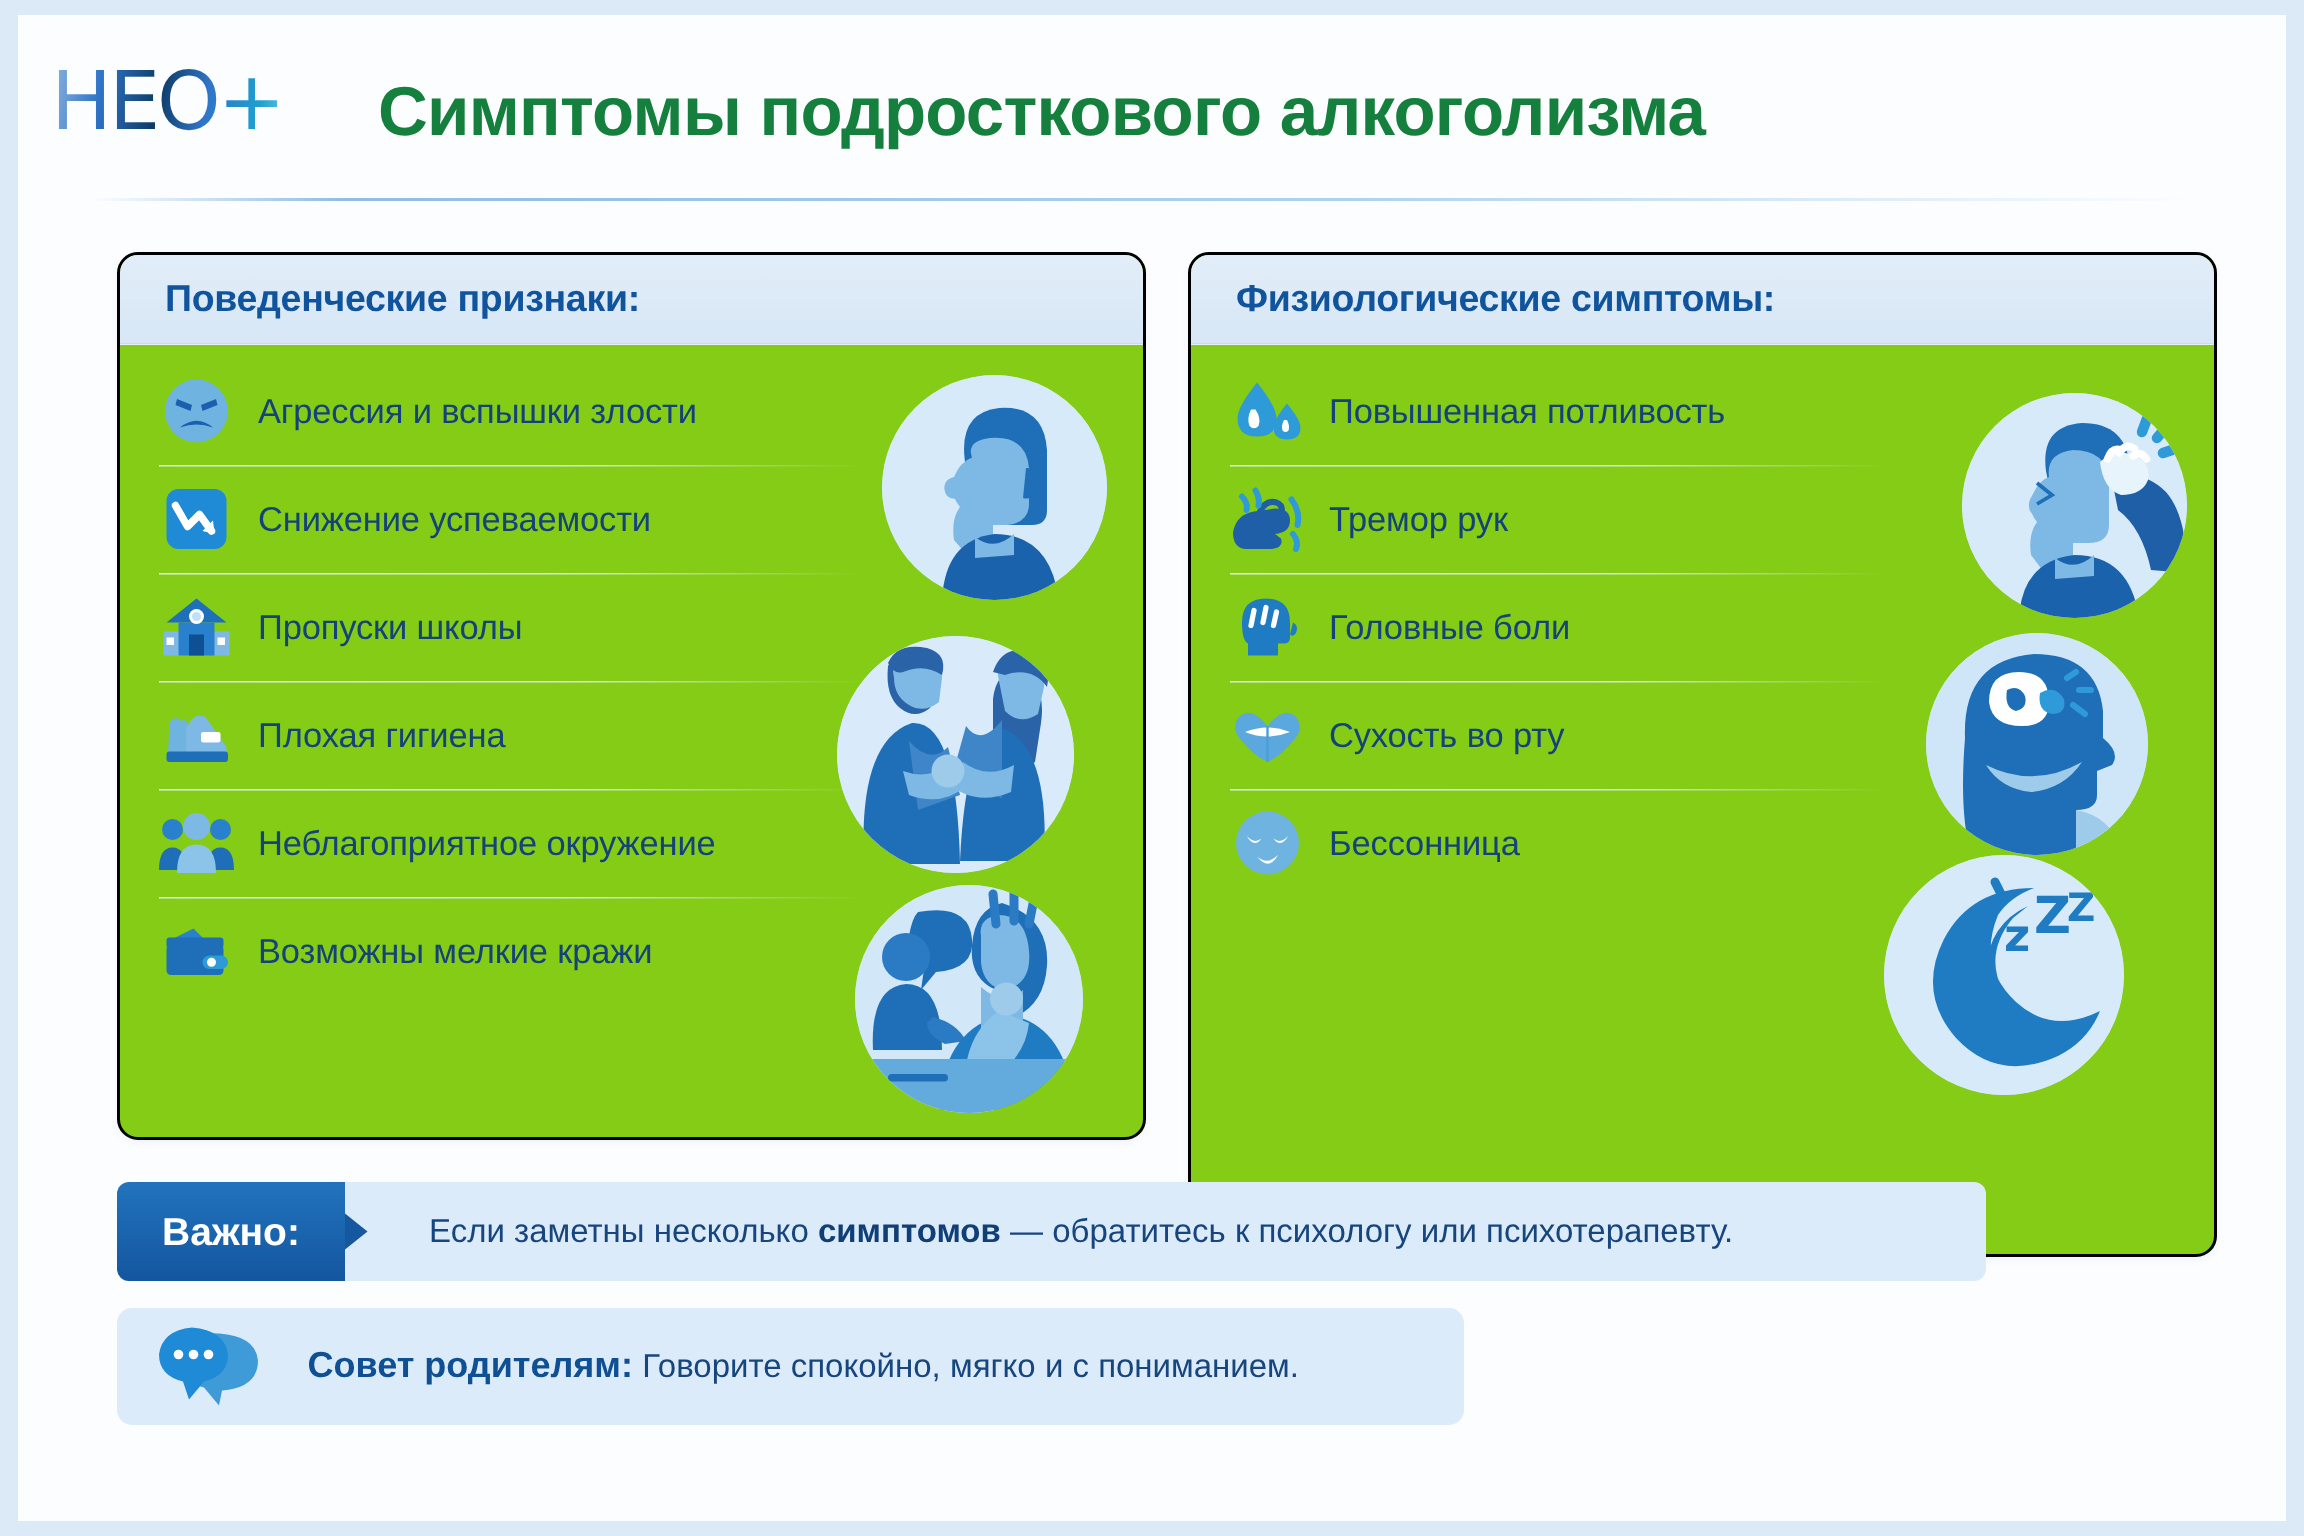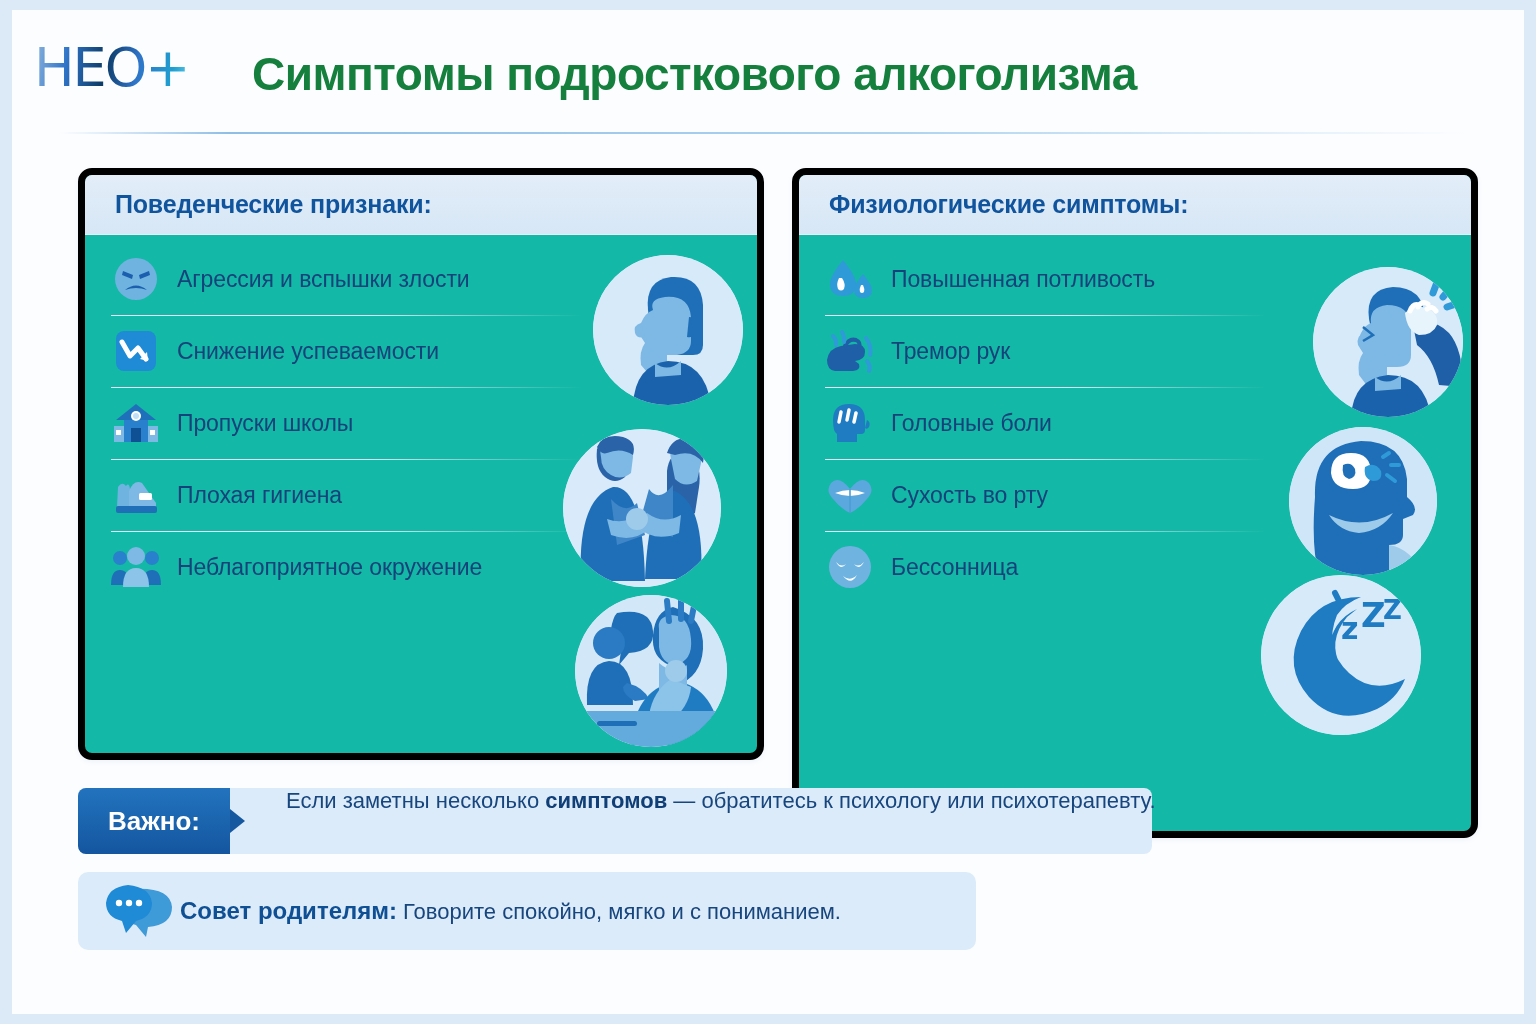--- a/index.html
+++ b/index.html
@@ -38,22 +38,22 @@
     text-shadow: 0 1px 0 rgba(255,255,255,.6);
   }
   #header-rule {
     position: absolute; left: 48px; top: 122px; width: 1404px; height: 2px;
     background: linear-gradient(90deg, rgba(150,190,230,0) 0%, #8fbde6 12%, #aed3ef 60%, rgba(160,200,235,0) 100%);
   }
 
   
   .panel {
     position: absolute;
-    background: #14b8a6;
-    border: 7px solid #000000;
+    background: #84cc16;
+    border: 2px solid #000000;
     border-radius: 14px;
     box-shadow: 0 2px 5px rgba(80,130,180,.08);
     overflow: hidden;
   }
   #panel-left  { left: 66px;  top: 158px; width: 686px; height: 592px; }
   #panel-right { left: 780px; top: 158px; width: 686px; height: 670px; }
 
   .panel-header {
     height: 60px;
     background: linear-gradient(180deg,#e2edf8 0%,#d7e7f6 100%);
@@ -97,22 +97,22 @@
 
   #ill-l1 { left: 508px; top: 80px;  width: 150px; height: 150px; }
   #ill-l2 { left: 478px; top: 254px; width: 158px; height: 158px; }
   #ill-l3 { left: 490px; top: 420px; width: 152px; height: 152px; }
   #ill-r1 { left: 514px; top: 92px;  width: 150px; height: 150px; }
   #ill-r2 { left: 490px; top: 252px; width: 148px; height: 148px; }
   #ill-r3 { left: 462px; top: 400px; width: 160px; height: 160px; }
 
   
   #important {
-    position: absolute; left: 66px; top: 778px; width: 1074px; height: 66px;
-    background: #dcebfa; border-radius: 8px; display: flex; align-items: flex-start;
+    position: absolute; left: 66px; top: 778px; width: 1246px; height: 66px;
+    background: #dcebfa; border-radius: 8px; display: flex; align-items: center;
   }
   #important-tag {
     position: relative;
     height: 66px; min-width: 152px;
     background: linear-gradient(180deg,#2273be 0%,#14569f 100%);
     border-radius: 8px 0 0 8px;
     display: flex; align-items: center; justify-content: center;
     padding: 0 22px;
     color: #ffffff; font-size: 26px; font-weight: 700;
   }
@@ -129,21 +129,21 @@
     font-size: 22px; color: #17457d; white-space: nowrap;
   }
   #important-text b { font-weight: 700; color: #103f77; }
 
   
   #advice {
     position: absolute; left: 66px; top: 862px; width: 898px; height: 78px;
     background: #dcebfa; border-radius: 10px;
     display: flex; align-items: center; padding-left: 26px;
   }
-  #advice-text { margin-left: 4px; font-size: 22px; color: #17457d; white-space: nowrap; }
+  #advice-text { margin-left: 29px; font-size: 22px; color: #17457d; white-space: nowrap; }
   #advice-text b { font-weight: 700; color: #0f4f93; font-size: 24px; }
 </style>
 </head>
 <body>
 
 <div id="page">
 
   <div id="header">
     <div id="logo">HEO+</div>
     <div id="title">Симптомы подросткового алкоголизма</div>
@@ -216,20 +216,32 @@
             <path d="M0 40 Q0 25 9 25 Q18 25 18 40 Z" fill="#1f6fb8"></path>
             <circle cx="41" cy="13" r="7" fill="#2980cc"></circle>
             <path d="M32 40 Q32 25 41 25 Q50 25 50 40 Z" fill="#1f6fb8"></path>
             <circle cx="25" cy="11" r="9" fill="#7db9e4"></circle>
             <path d="M12 42 Q12 23 25 23 Q38 23 38 42 Z" fill="#8cc3e8"></path>
           </svg>
         </span>
         <span class="row-label">Неблагоприятное окружение</span>
       </div>
 
+      <div class="row">
+        <span class="row-icon">
+          <svg width="48" height="42" viewBox="0 0 48 42">
+            <path d="M6 14 L22 6 L30 14 Z" fill="#2980cc"></path>
+            <rect x="4" y="12" width="38" height="7" rx="2" fill="#1f6fb8"></rect>
+            <rect x="4" y="17" width="38" height="20" rx="3" fill="#1f6fb8"></rect>
+            <rect x="28" y="24" width="17" height="9" rx="4.5" fill="#2f9ad8"></rect>
+            <circle cx="34" cy="28.5" r="3" fill="#ffffff"></circle>
+          </svg>
+        </span>
+        <span class="row-label">Возможны мелкие кражи</span>
+      </div>
 
     </div>
 
     <div class="illus" id="ill-l1">
       <svg width="150" height="150" viewBox="0 0 150 150">
         <circle cx="75" cy="75" r="75" fill="#d7eafa"></circle>
         <path d="M55 55 Q52 25 78 22 Q108 20 110 50 L110 90 Q110 100 100 100 L60 100 Z" fill="#1f6fb8"></path>
         <path d="M58 48 Q56 36 72 34 L72 48 Z" fill="#1f6fb8"></path>
         <path d="M60 55 Q56 44 72 42 Q96 40 98 62 L98 86 Q98 98 84 100 L74 100 L74 112
                  Q74 120 60 124 L48 110 Q46 96 52 88 Q44 78 48 68 Q52 58 60 55 Z" fill="#7db9e4"></path>

